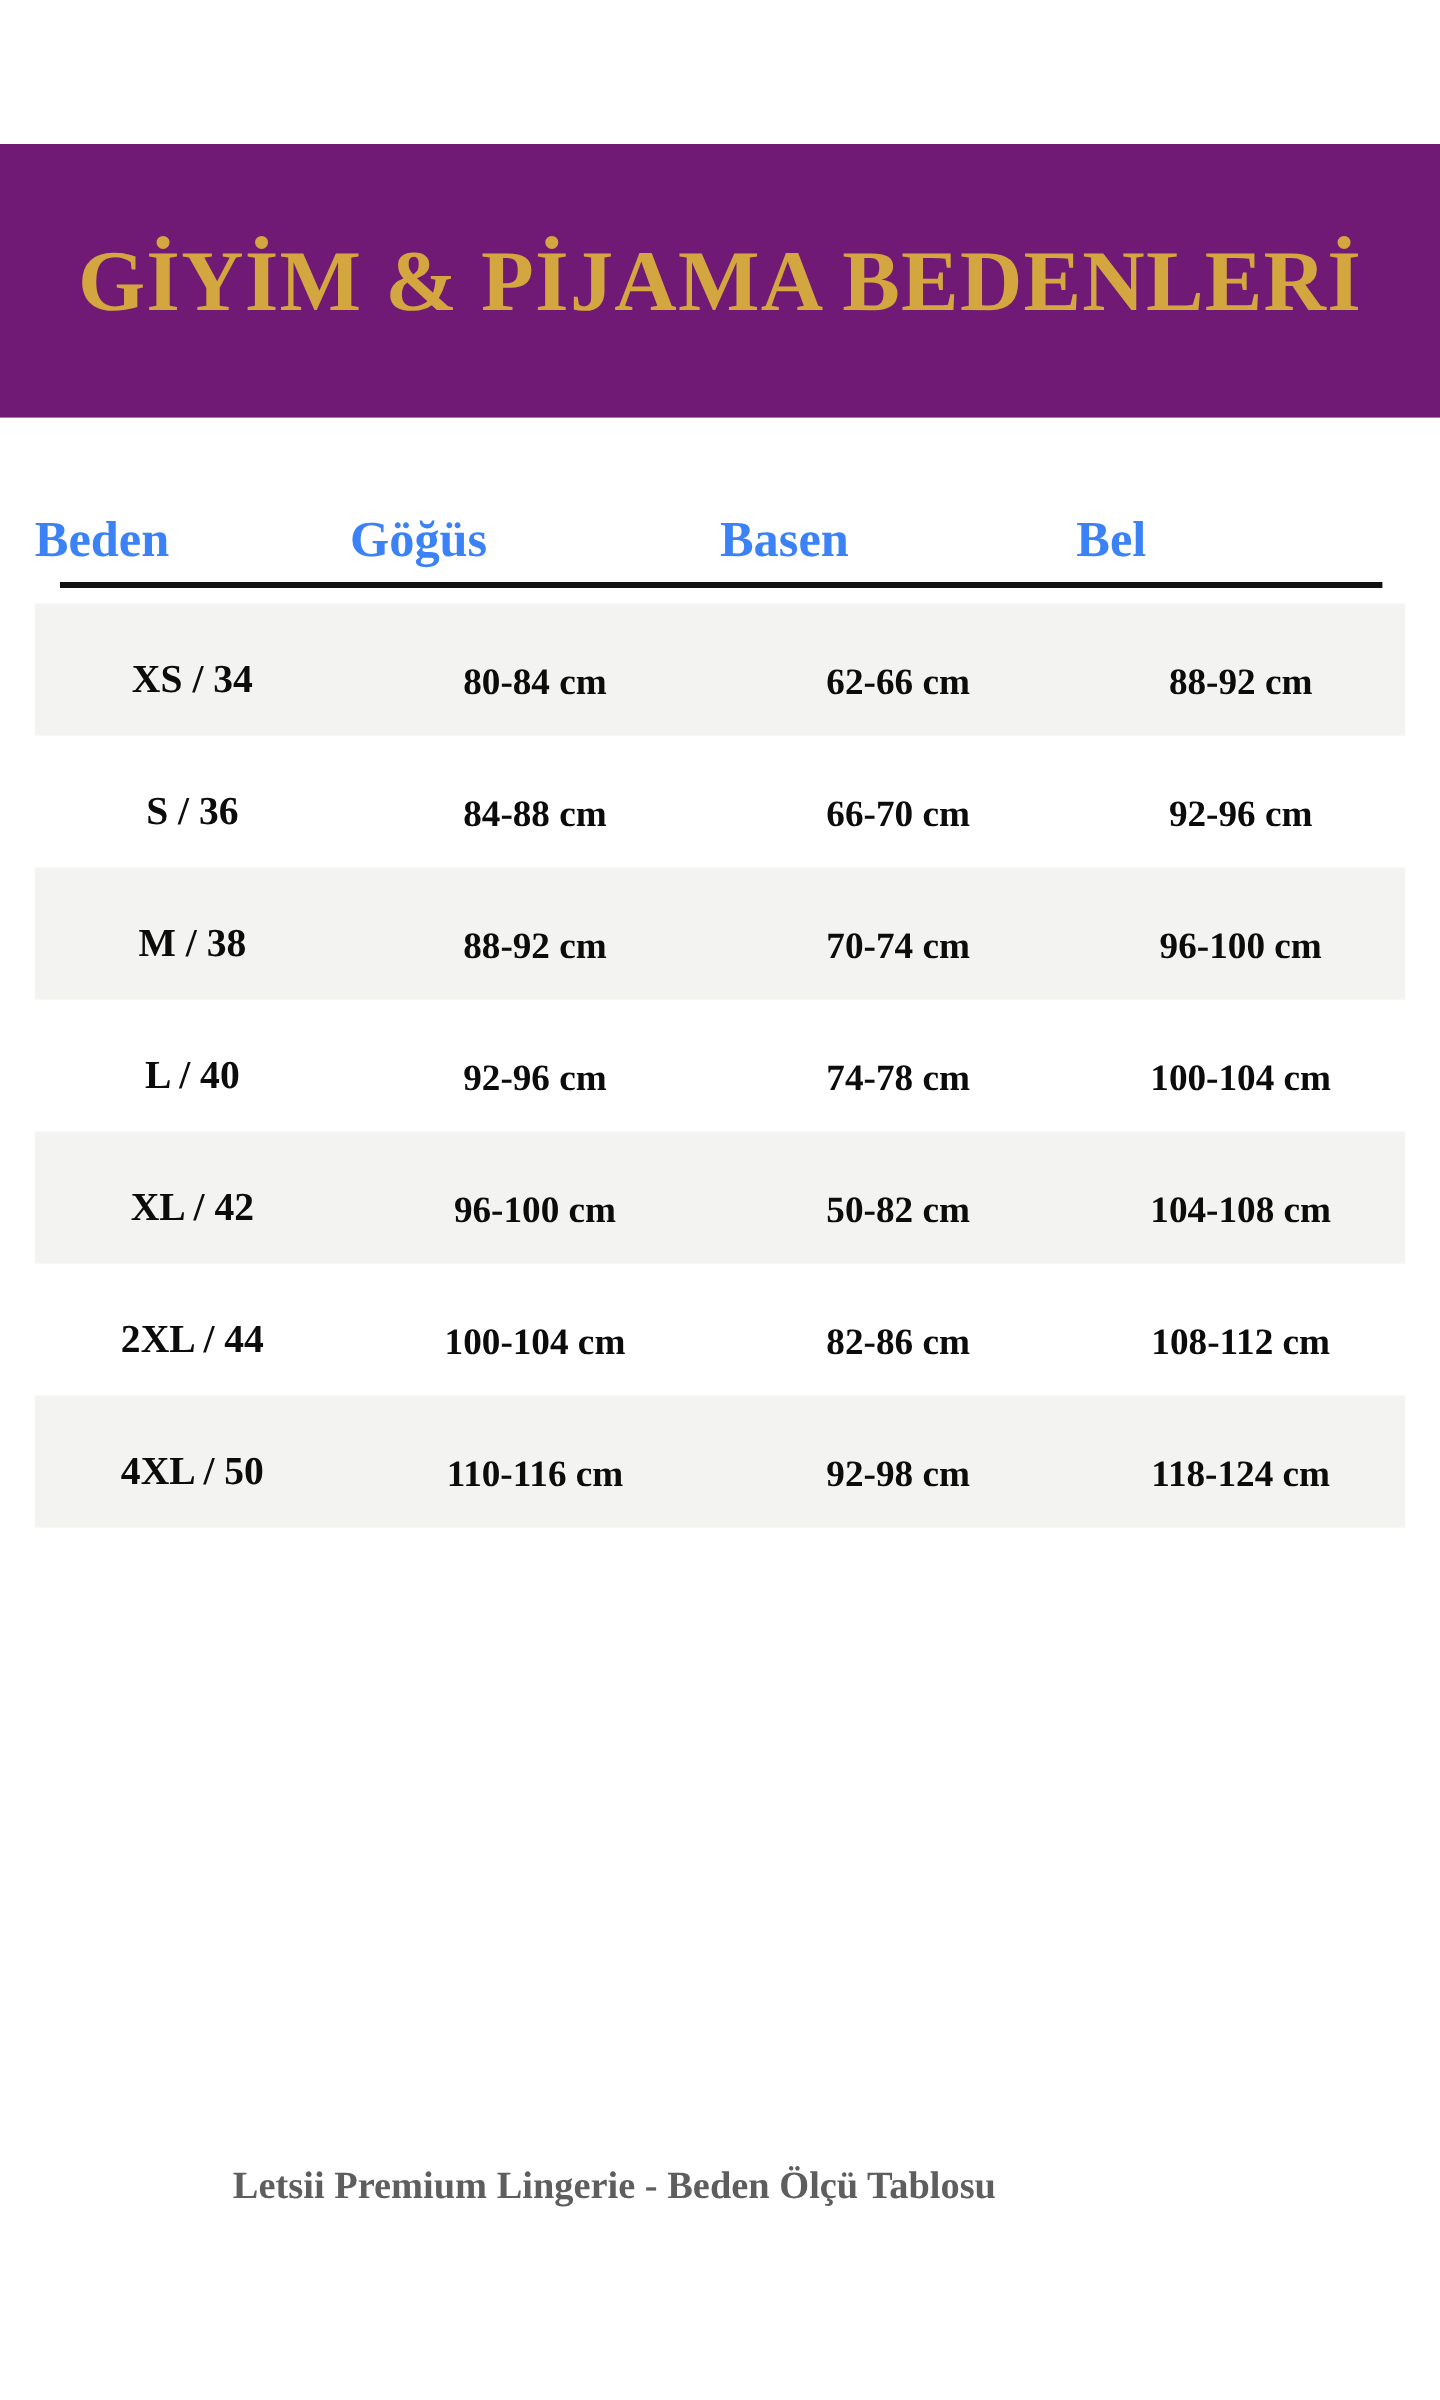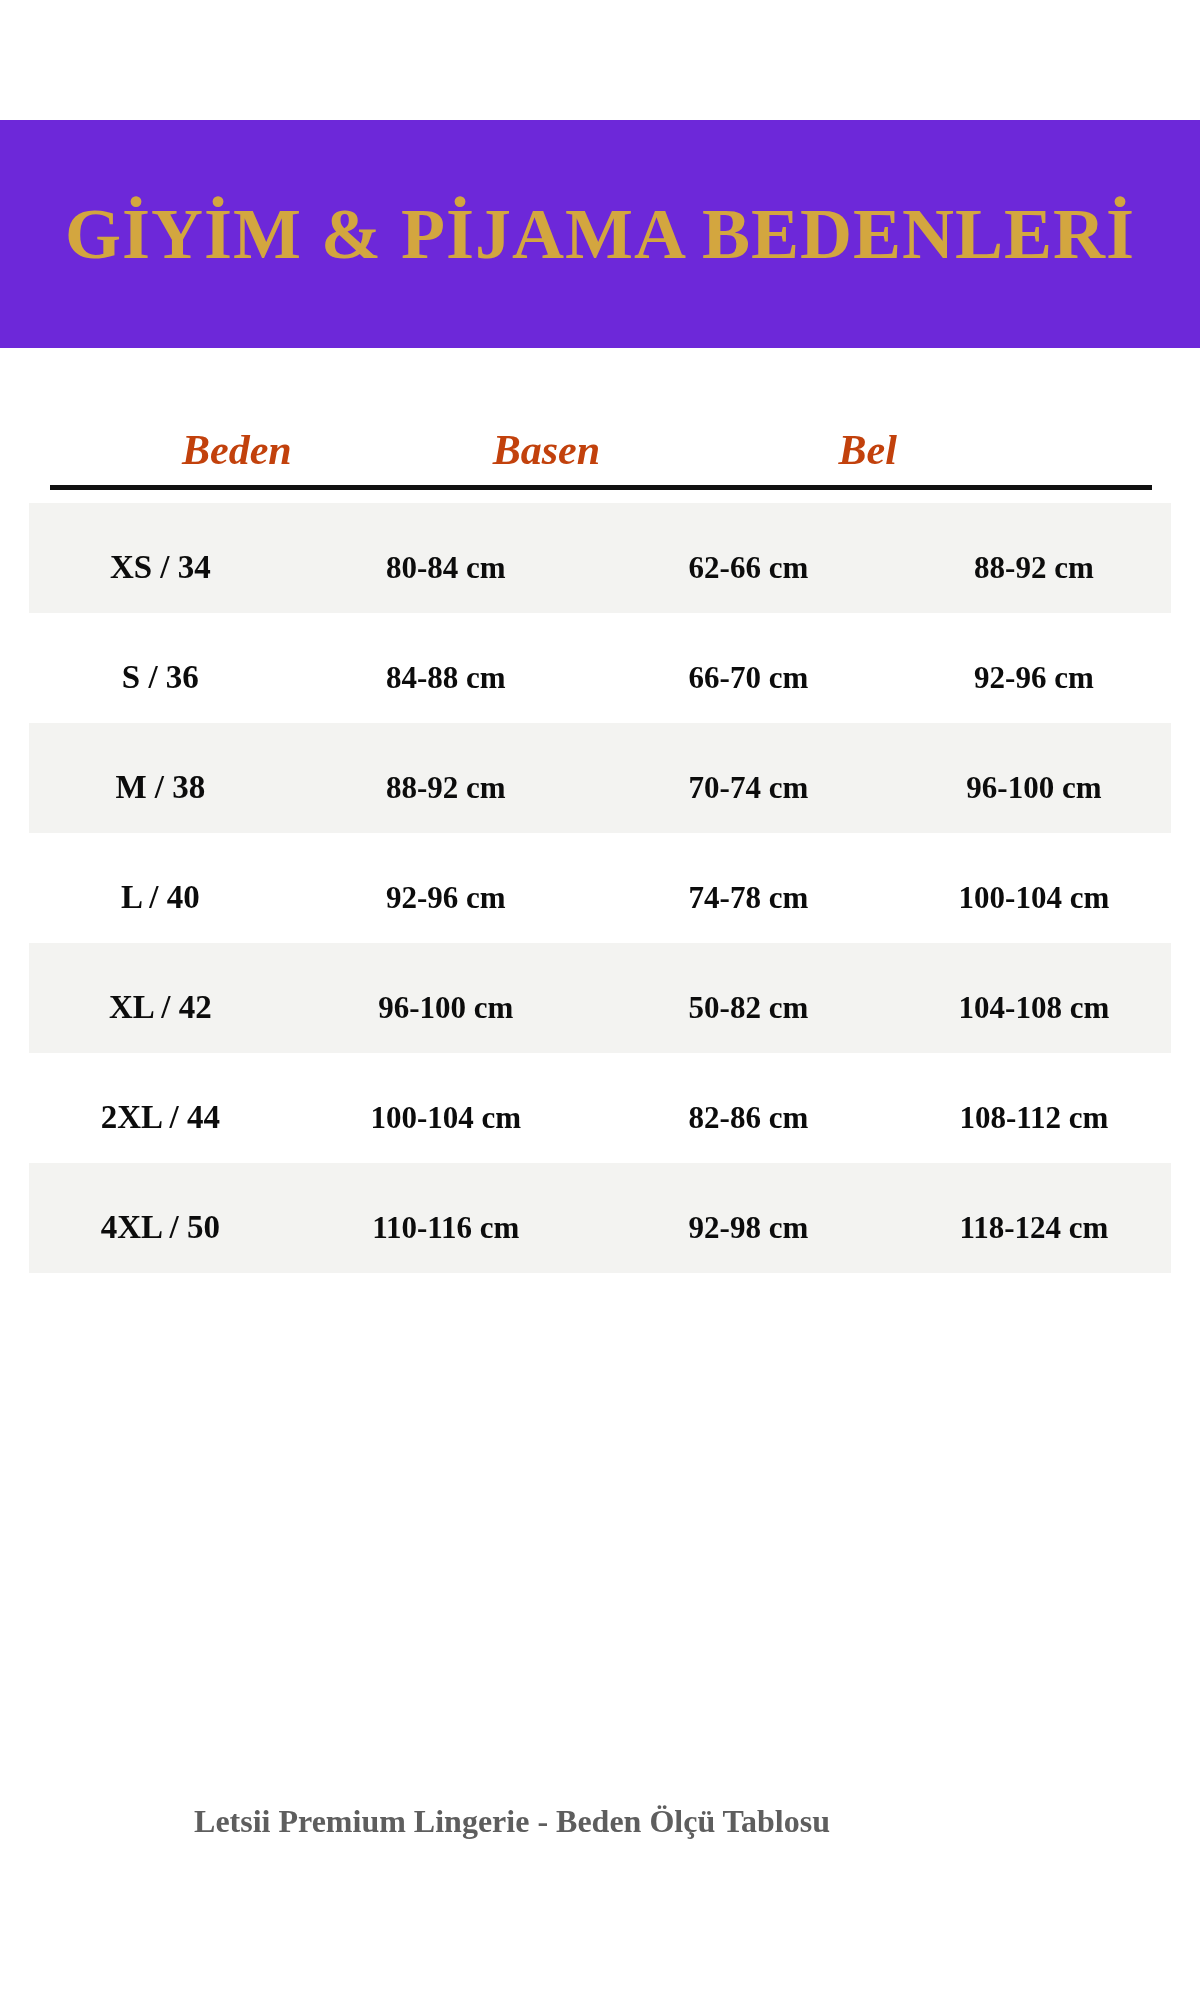--- a/index.html
+++ b/index.html
@@ -13,21 +13,21 @@
     height: 2000px;
     overflow: hidden;
     font-family: "Liberation Serif", serif;
   }
   .banner {
     position: absolute;
     left: 0;
     top: 120px;
     width: 1200px;
     height: 228px;
-    background: #6d28d9;
+    background: #701a75;
     display: flex;
     align-items: center;
     justify-content: center;
   }
   .banner .title {
     color: #d3a63f;
     font-size: 72px;
     font-weight: bold;
     letter-spacing: 1px;
     white-space: nowrap;
@@ -41,26 +41,25 @@
   .grid-row {
     display: grid;
     grid-template-columns: 23% 27% 26% 24%;
   }
   .header-row {
     margin-top: 67px;
     height: 70px;
     align-items: center;
   }
   .header-row .hcell {
-    text-align: right;
+    text-align: left;
     font-size: 42px;
     font-weight: bold;
-    color: #c2410c;
+    color: #3b82f6;
     line-height: 1;
-    font-style: italic;
   }
   .divider {
     height: 5px;
     background: #111111;
     margin-left: 21px;
     margin-right: 19px;
   }
   .rows {
     margin-top: 13px;
   }
@@ -100,20 +99,21 @@
 <body>
 
 <div class="banner">
   <div class="title">GİYİM &amp; PİJAMA BEDENLERİ</div>
 </div>
 
 <div class="table-wrap">
 
   <div class="grid-row header-row">
     <div class="hcell">Beden</div>
+    <div class="hcell">Göğüs</div>
     <div class="hcell">Basen</div>
     <div class="hcell">Bel</div>
   </div>
 
   <div class="divider"></div>
 
   <div class="rows">
 
     <div class="grid-row data-row">
       <div class="cell size">XS / 34</div>

